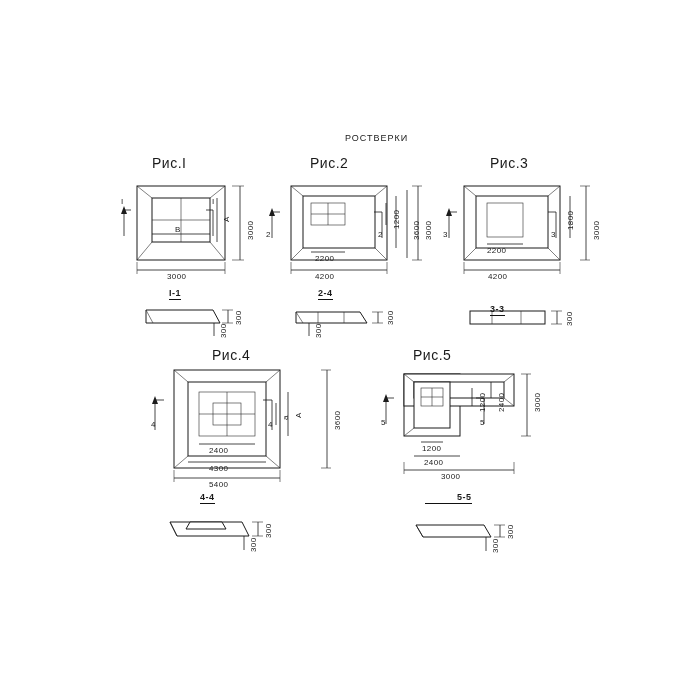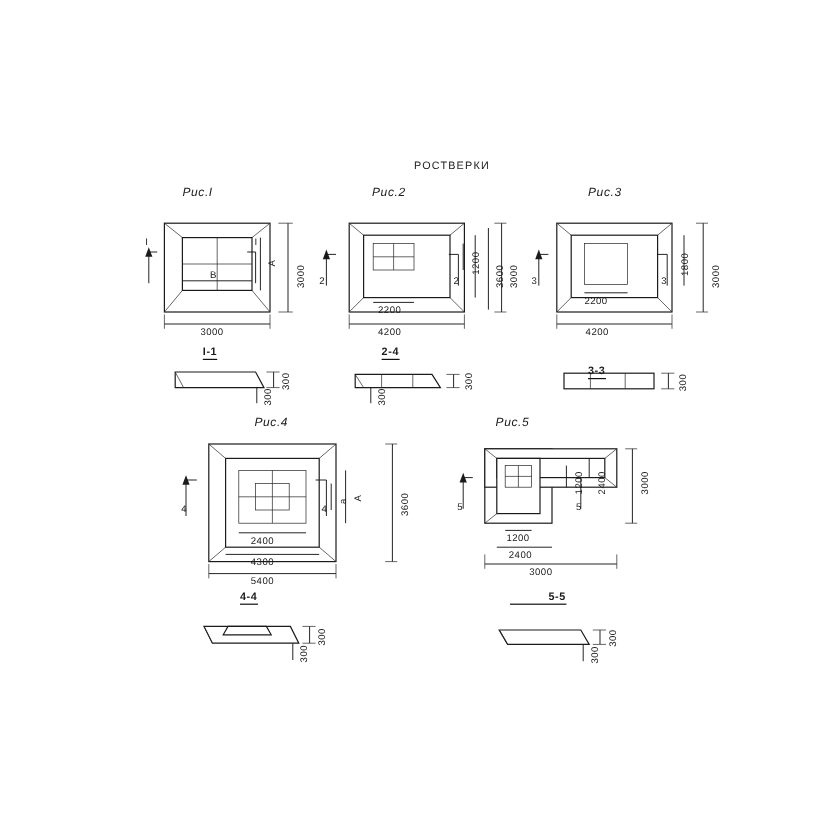--- a/index.html
+++ b/index.html
@@ -1,20 +1,20 @@
 <!DOCTYPE html>
 <html><head>
 <meta charset="utf-8">
 <style>
   html,body{margin:0;padding:0;background:#ffffff;}
   body{width:700px;height:700px;font-family:"Liberation Sans",sans-serif;color:#111;}
   #sheet{position:relative;width:700px;height:700px;overflow:hidden;}
   .t{position:absolute;font-size:8px;letter-spacing:.4px;white-space:nowrap;color:#1a1a1a;}
   .title{font-size:9px;letter-spacing:1px;margin-left:40px;}
-  .fig{font-size:10px;letter-spacing:.5px;font-style:italic;}
+  .fig{font-size:14px;letter-spacing:.5px;}
   .sec{font-size:9px;letter-spacing:.5px;font-weight:bold;}
   .v{transform-origin:left top;transform:rotate(-90deg);}
   .uline{border-bottom:1px solid #111;padding-bottom:1px;}
   svg{position:absolute;left:0;top:0;}
   .ln2{stroke:#1b1b1b;stroke-width:0.8;fill:none;}
   .thin{stroke:#2a2a2a;stroke-width:0.6;fill:none;}
   .fillw{fill:#ffffff;stroke:#1b1b1b;stroke-width:1;}
 </style>
 </head>
 <body>

